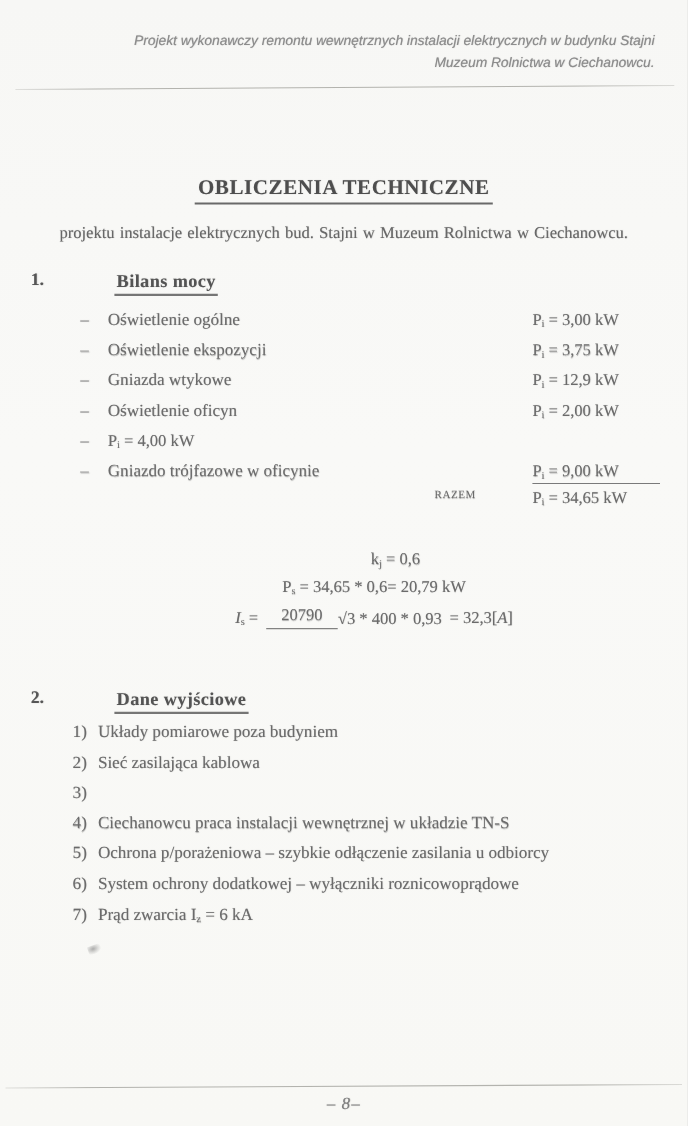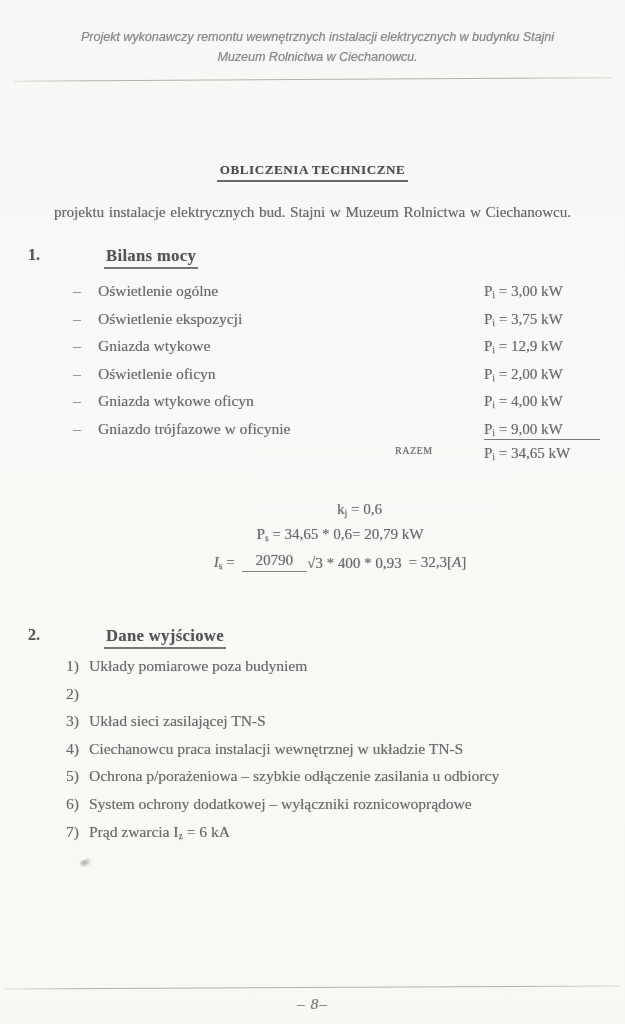--- a/index.html
+++ b/index.html
@@ -7,29 +7,29 @@
   }
   *{margin:0;padding:0;box-sizing:border-box;}
   html,body{background:#e8e8e6;}
   .page{
     position:relative;width:625px;height:1024px;margin:0 auto;overflow:hidden;
     background:linear-gradient(180deg,#f7f7f5 0%,#f9f9f7 40%,#f8f8f5 100%);
     font-family:"Liberation Serif", serif;color:var(--ink);
   }
   .txt{text-shadow:0.3px 0.3px 0.8px rgba(110,110,110,0.55);}
   
-  .hdr{position:absolute;top:27px;left:40px;right:30px;text-align:center;
+  .hdr{position:absolute;top:27px;left:40px;right:30px;text-align:right;
        font-family:"Liberation Sans", sans-serif;font-style:italic;
        font-size:12.5px;line-height:1.6;color:var(--faint-ink);}
   .rule{position:absolute;height:1px;background:linear-gradient(90deg,rgba(150,150,145,.25),var(--rule) 12%,var(--rule) 85%,rgba(150,150,145,.3));}
   .rule-top{top:79px;left:14px;right:12px;transform:rotate(-0.35deg);}
   .rule-bottom{top:987px;left:5px;right:5px;transform:rotate(-0.3deg);}
   
   .title-wrap{position:absolute;top:160px;left:0;right:0;text-align:center;}
-  .title{display:inline-block;font-size:13px;font-weight:bold;letter-spacing:0.6px;
+  .title{display:inline-block;font-size:19px;font-weight:bold;letter-spacing:0.6px;
          color:var(--heading-ink);border-bottom:2.5px solid rgba(80,80,80,.85);padding:0 3px 2px 3px;}
   .subtitle{position:absolute;top:204px;left:0;right:0;text-align:center;font-size:15px;color:#686868;word-spacing:1px;}
   
   .sec-head{position:absolute;left:28px;right:40px;}
   .sec-head .num{position:absolute;left:0;top:0;font-size:16px;font-weight:bold;color:#565656;}
   .sec-head .name{position:absolute;left:76px;top:0;font-size:16.5px;font-weight:bold;color:#545454;
                   border-bottom:2px solid rgba(85,85,85,.8);padding:0 2px 1px 2px;letter-spacing:0.4px;}
   .sec1{top:246px;}
   .sec2{top:626px;}
   
@@ -100,21 +100,20 @@
       <span class="plabel">Gniazda wtykowe</span>
       <span class="pval"><span>P</span><sub>i</sub> <span>= 12,9 kW</span></span>
     </div>
     <div class="prow">
       <span class="dash">–</span>
       <span class="plabel">Oświetlenie oficyn</span>
       <span class="pval"><span>P</span><sub>i</sub> <span>= 2,00 kW</span></span>
     </div>
     <div class="prow">
       <span class="dash">–</span>
-      <span class="plabel">Gniazda wtykowe oficyn</span>
       <span class="pval"><span>P</span><sub>i</sub> <span>= 4,00 kW</span></span>
     </div>
     <div class="prow">
       <span class="dash">–</span>
       <span class="plabel">Gniazdo trójfazowe w oficynie</span>
       <span class="pval u"><span>P</span><sub>i</sub> <span>= 9,00 kW</span></span>
     </div>
   </div>
 
   <div class="razem txt">RAZEM</div>
@@ -137,24 +136,24 @@
     <span class="name txt">Dane wyjściowe</span>
   </div>
 
   <div class="nlist txt">
     <div class="nrow">
       <span class="nnum">1)</span>
       <span>Układy pomiarowe poza budyniem</span>
     </div>
     <div class="nrow">
       <span class="nnum">2)</span>
+      <span>Sieć zasilająca kablowa</span>
     </div>
     <div class="nrow">
       <span class="nnum">3)</span>
-      <span>Układ sieci zasilającej TN-S</span>
     </div>
     <div class="nrow">
       <span class="nnum">4)</span>
       <span>Ciechanowcu praca instalacji wewnętrznej w układzie TN-S</span>
     </div>
     <div class="nrow">
       <span class="nnum">5)</span>
       <span>Ochrona p/porażeniowa – szybkie odłączenie zasilania u odbiorcy</span>
     </div>
     <div class="nrow">

